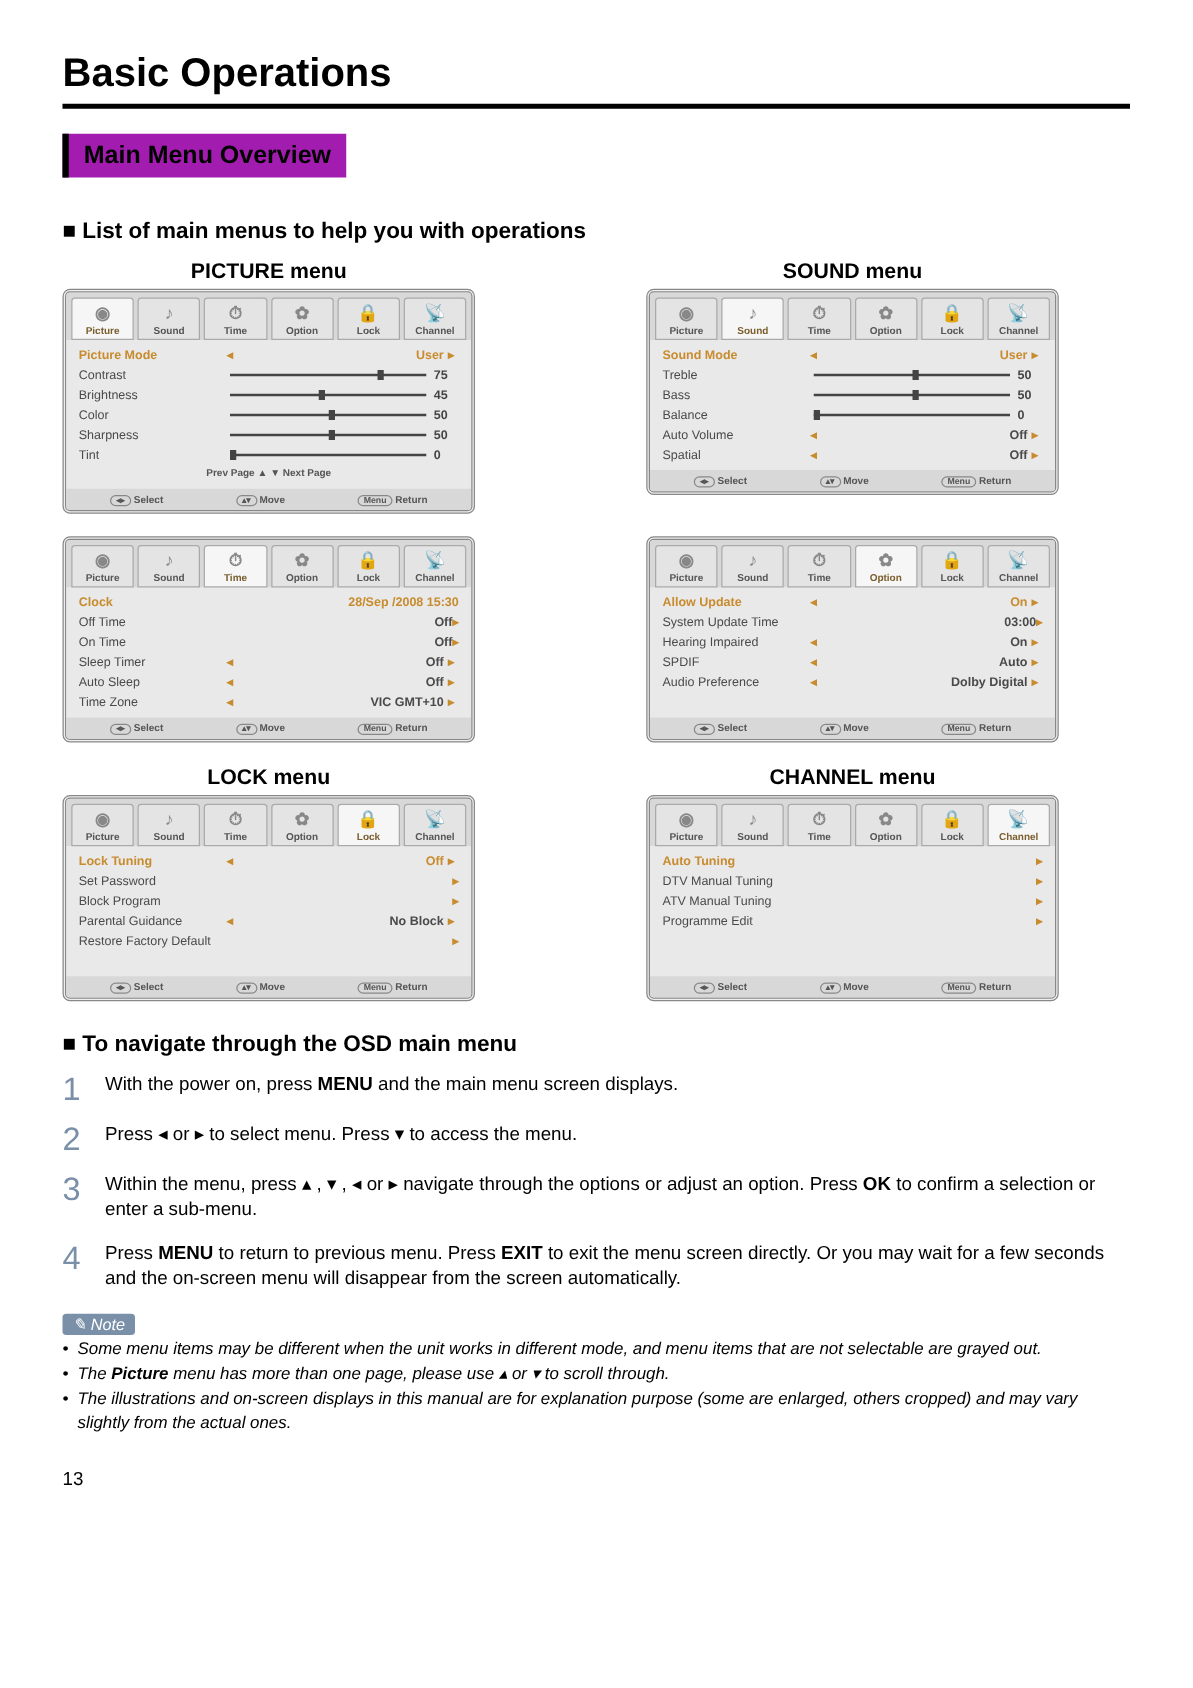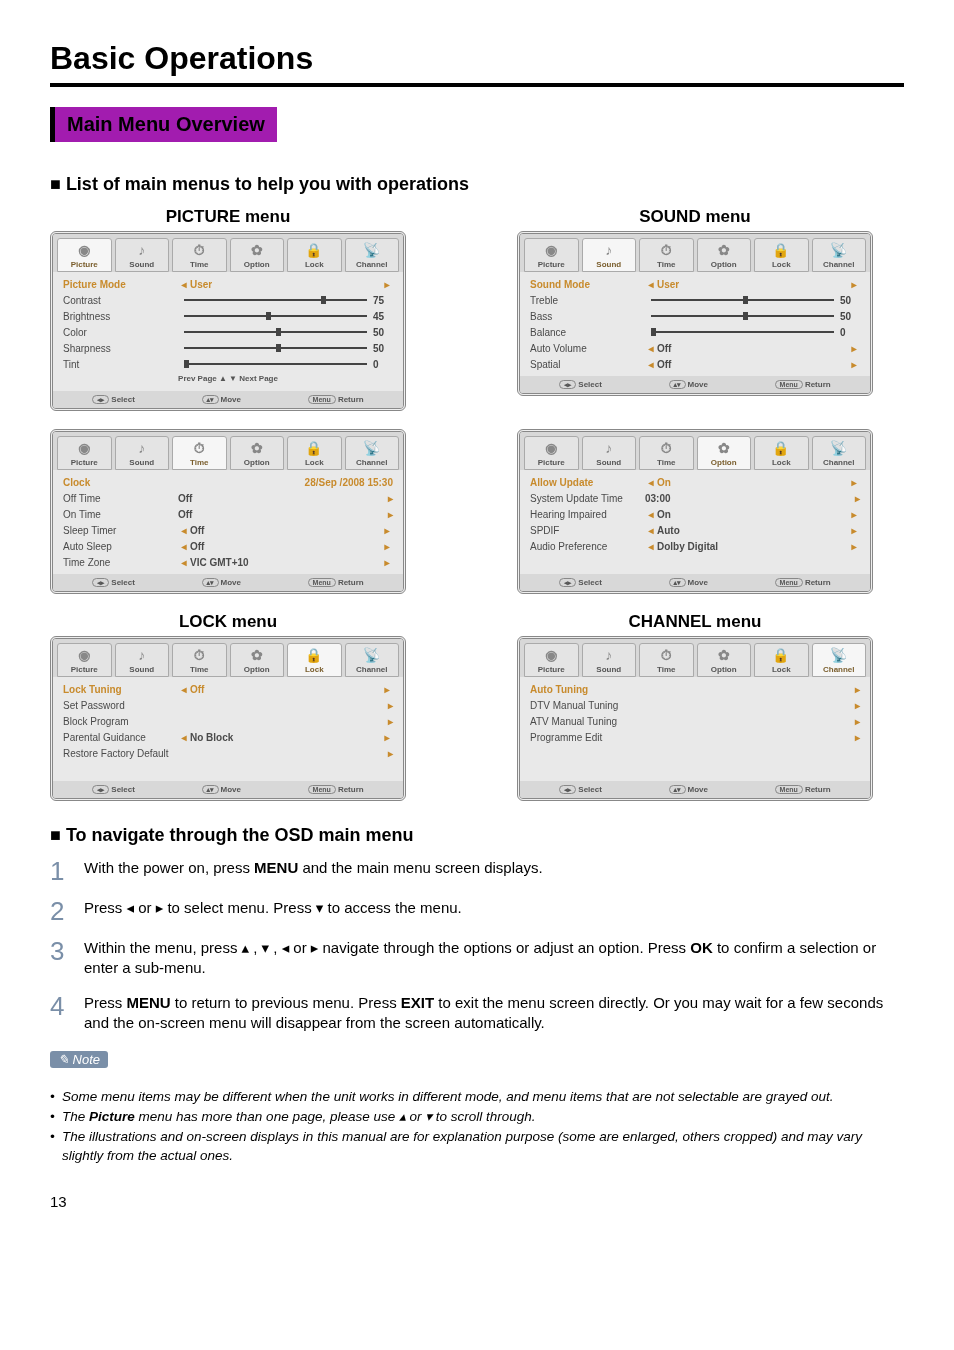--- a/index.html
+++ b/index.html
@@ -37,21 +37,21 @@
     content: "■ ";
     color: #000;
   }
   .menus-grid {
     display: grid;
     grid-template-columns: 1fr 1fr;
     column-gap: 80px;
     row-gap: 18px;
     margin-bottom: 24px;
   }
-  .menu-block { width: 356px; }
+  .menu-block { width: 330px; }
   .menu-title {
     text-align: center;
     font-weight: bold;
     font-size: 17px;
     margin-bottom: 4px;
   }
   .osd {
     border: 3px double #888;
     border-radius: 6px;
     background: #efefef;
@@ -95,21 +95,21 @@
   }
   .osd-row {
     display: flex;
     align-items: center;
     padding: 2px 10px;
     font-size: 10px;
     min-height: 16px;
   }
   .osd-row.active { color: #c88b2d; font-weight: bold; }
   .row-label { width: 115px; }
-  .row-val-center { flex: 1; text-align: left; font-weight: bold; }
+  .row-val-center { flex: 1; text-align: right; font-weight: bold; }
   .arrow-l, .arrow-r { color: #c88b2d; font-weight: bold; width: 12px; text-align: center; }
   .slider {
     flex: 1;
     height: 2px;
     background: #444;
     position: relative;
     margin: 0 6px;
   }
   .slider::after {
     content: "";
@@ -161,21 +161,21 @@
   }
   .step-text { font-size: 15px; line-height: 1.35; }
   .note-tag {
     display: inline-block;
     background: #7a8fa8;
     color: #fff;
     border-radius: 3px;
     padding: 1px 8px;
     font-style: italic;
     font-size: 13px;
-    margin-bottom: 20px;
+    margin-bottom: 2px;
   }
   .notes { font-style: italic; font-size: 13.5px; line-height: 1.35; }
   .notes li { list-style: none; padding-left: 12px; position: relative; margin-bottom: 2px;}
   .notes li::before { content: "•"; position: absolute; left: 0; }
   .page-num { text-align: left; margin-top: 28px; font-size: 15px; }
 </style>
 </head>
 <body>
 
 

